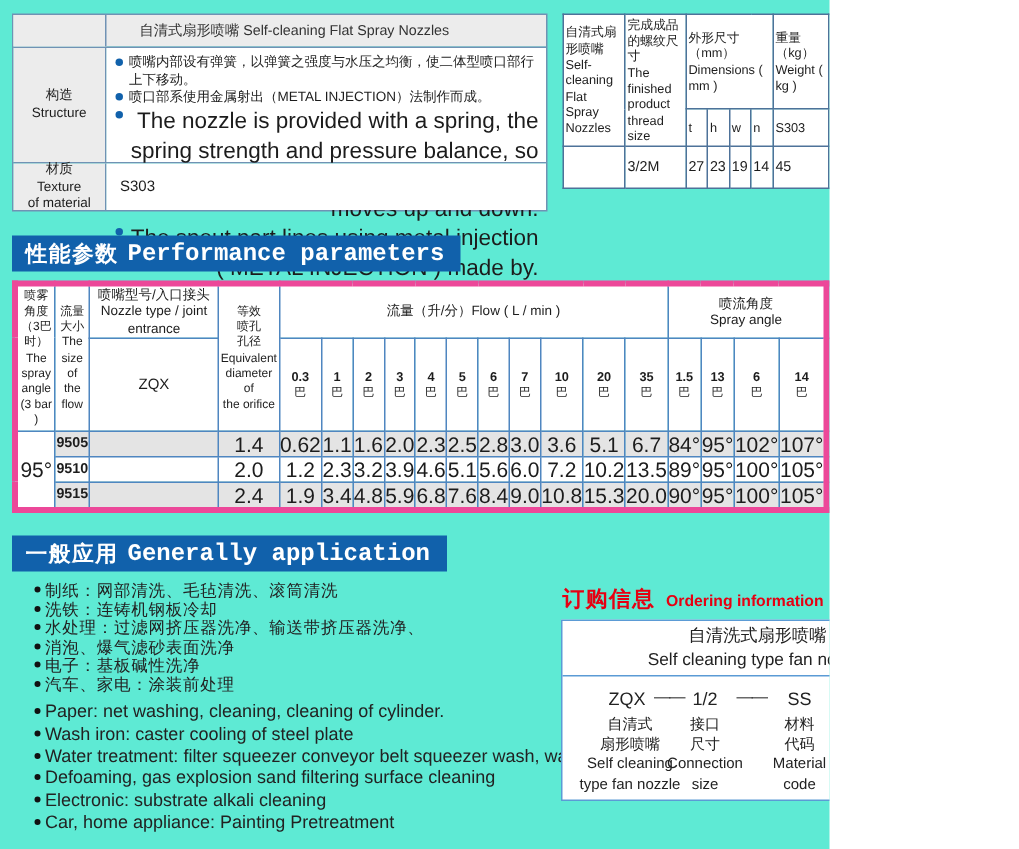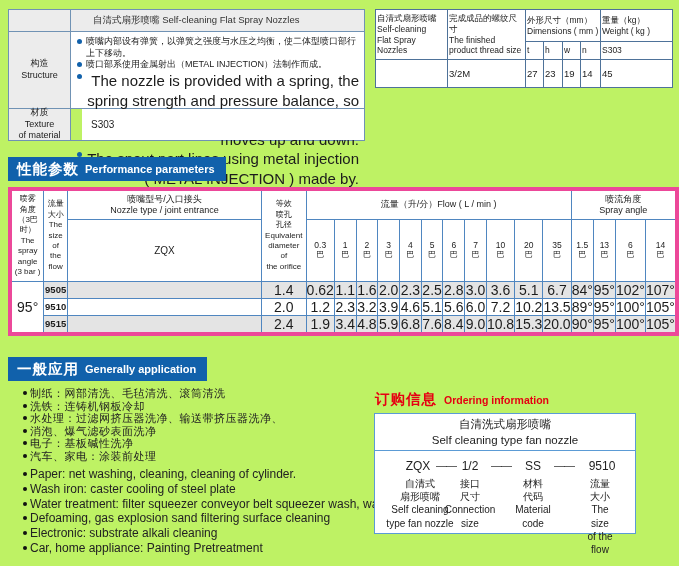--- a/index.html
+++ b/index.html
@@ -1,57 +1,57 @@
 <!DOCTYPE html>
 <html><head>
 <meta charset="utf-8">
 <style>
   * { margin:0; padding:0; box-sizing:border-box; }
   body { background:#fff; font-family:"Liberation Sans","DejaVu Sans",sans-serif; }
-  .page { position:relative; width:679px; height:566px; background:#bef264; overflow:hidden; color:#1c1c1c; }
+  .page { position:relative; width:553px; height:566px; background:#5eead4; overflow:hidden; color:#1c1c1c; }
 
   
   .spec-table { position:absolute; left:8px; top:9px; width:357px; border:1px solid #7092b4; }
   .spec-row { display:flex; border-top:1px solid #7092b4; }
   .spec-row:first-child { border-top:none; }
   .spec-label { width:62px; flex:0 0 62px; border-right:1px solid #7092b4; display:flex; align-items:center; justify-content:center; text-align:center; font-size:9px; line-height:1.3; background:#ececec; white-space:pre-line; }
   .spec-title-row { height:21px; background:#ececec; }
   .spec-title-cell { flex:1; display:flex; align-items:center; padding-left:22px; font-size:9.5px; color:#333; }
   .spec-struct-row { height:77px; }
   .spec-struct-cell { flex:1; padding:4px 5px 2px 6px; background:#fff; }
   .spec-bullet { display:flex; line-height:1.3; }
   .spec-bullet .bdot { width:5px; height:5px; border-radius:50%; background:#1161ab; flex:0 0 5px; margin:3px 4px 0 0; }
   .spec-bullet .btxt { flex:1; }
   .spec-bullet.zh .btxt { font-size:9px; }
   .spec-bullet.en .btxt { font-size:15px;text-align:right; }
-  .spec-mat-row { height:32px;gap:11px; }
+  .spec-mat-row { height:32px; }
   .spec-mat-cell { flex:1; display:flex; align-items:center; padding-left:9px; font-size:10px; background:#fff; }
 
   
   .dims-table { position:absolute; left:375px; top:9px; border-collapse:collapse; table-layout:fixed; }
   .dims-table th, .dims-table td { border:1px solid #4e7299; text-align:left; vertical-align:middle; font-weight:normal; font-size:8.5px; line-height:1.25; white-space:pre-line; background:#fff; padding:1px; }
   .dims-table .r1 { height:32px; }
   .dims-table .r2 { height:18px; }
   .dims-table .r3 { height:28px; }
   .dims-table .r3 td { font-size:9.5px; }
 
   
   .banner { position:absolute; left:8px; height:24px; background:#1161ab; color:#fff; display:inline-flex; align-items:center; gap:6px; padding:0 11px 0 9px; }
   .banner .bzh { font-size:14.5px; font-weight:bold; letter-spacing:1px; }
-  .banner .ben { font-size:11px; font-weight:bold; }
+  .banner .ben { font-size:16px; font-weight:bold;font-family:Liberation Mono, monospace; }
 
   
   .perf-table { position:absolute; left:8px; top:187px; border-collapse:collapse; table-layout:fixed; }
   .perf-table th, .perf-table td { border:1px solid #4f86c0; text-align:center; vertical-align:middle; font-weight:normal; background:#fff; padding:0; }
   .perf-table { border:4px solid #ec4899; }
   .perf-table .tall { font-size:8px; line-height:1.3; white-space:pre-line; }
   .perf-table .grp { font-size:9px; line-height:1.25; white-space:pre-line; }
   .perf-table .zqx { font-size:10px; }
   .perf-table .pcell div { line-height:1.2; }
-  .perf-table .pnum { font-size:8.5px; }
+  .perf-table .pnum { font-size:8.5px;font-weight:bold; }
   .perf-table .punit { font-size:8px; }
   .perf-table .h1 { height:30px; }
   .perf-table .h2 { height:62px; }
   .perf-table .dr { height:17px; }
   .perf-table .dr td { font-size:14px; }
   .perf-table .dr .size { font-weight:bold; font-size:9.5px; }
   .perf-table tr.shade td.sh { background:#e4e4e4; }
   .perf-table .angle-span { font-size:10px; background:#fff; }
 
   

